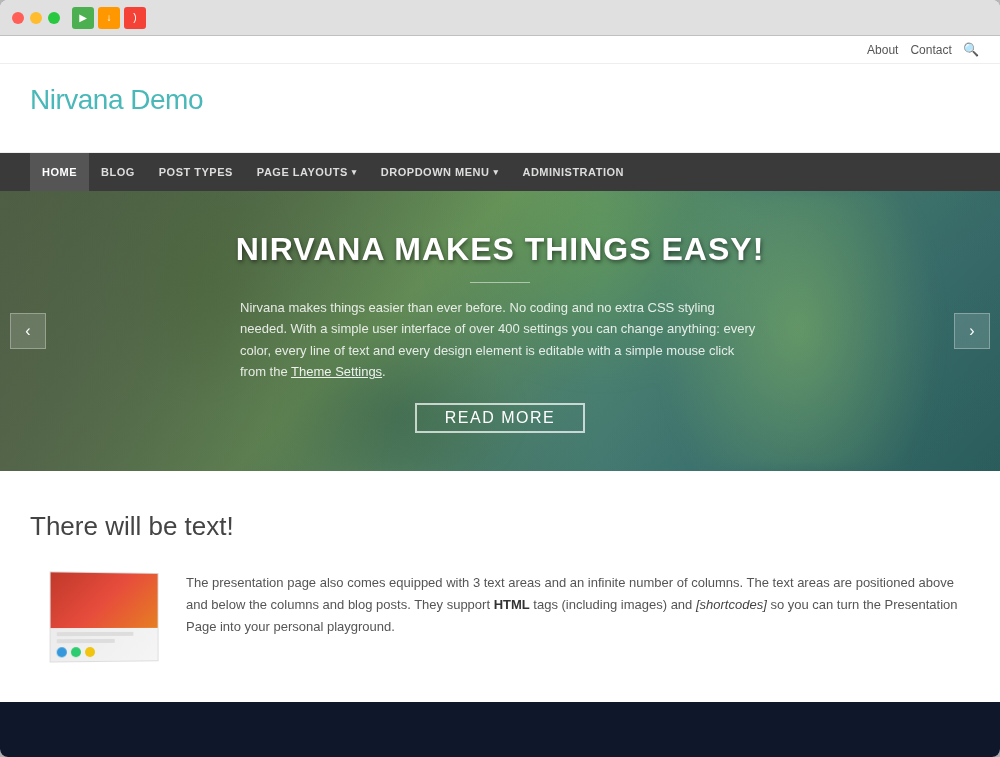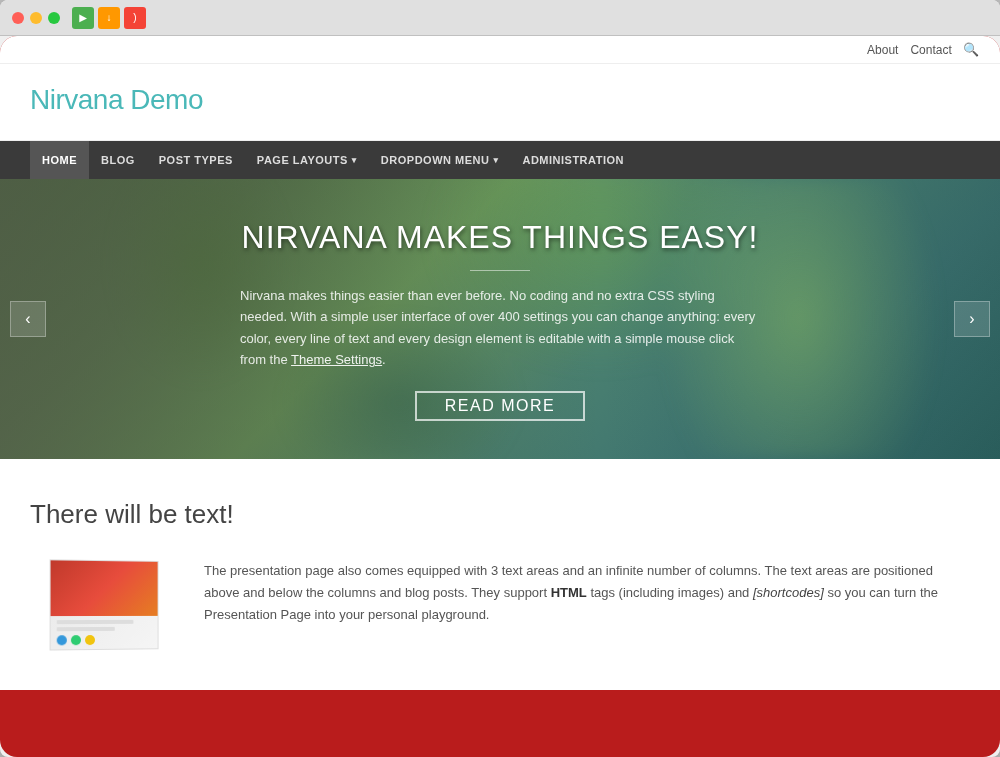--- a/index.html
+++ b/index.html
@@ -70,24 +70,23 @@
       align-items: center;
       justify-content: center;
       font-size: 10px;
       color: white;
     }
     .toolbar-icon-btn.orange { background: #ff9800; }
     .toolbar-icon-btn.red-icon { background: #f44336; }
 
     .browser-content {
       flex: 1;
-      background: #b91c1c;
+      background: #0f172a;
       overflow-y: auto;
       overflow-x: hidden;
-      border-radius: 17px;
     }
 
     
     .top-nav {
       background: white;
       display: flex;
       justify-content: flex-end;
       align-items: center;
       padding: 6px 20px;
       border-bottom: 1px solid #eee;
@@ -103,21 +102,21 @@
     }
 
     .search-icon-top {
       font-size: 13px;
       color: #888;
     }
 
     
     .site-header {
       background: white;
-      padding: 20px 30px 24px;
+      padding: 20px 30px 36px;
       border-bottom: 1px solid #eee;
     }
 
     .site-title {
       font-size: 28px;
       font-weight: 300;
       color: #4ab8b8;
       letter-spacing: -0.5px;
     }
 
@@ -236,21 +235,21 @@
 
     .hero-content {
       position: relative;
       z-index: 5;
       text-align: center;
       padding: 40px 80px 20px;
     }
 
     .hero-title {
       font-size: 32px;
-      font-weight: 400;
+      font-weight: 700;
       color: white;
       text-transform: uppercase;
       letter-spacing: 1px;
       text-shadow: 1px 2px 4px rgba(0,0,0,0.5);
       margin-bottom: 14px;
     }
 
     .hero-divider {
       width: 60px;
       height: 1px;
@@ -295,21 +294,21 @@
 
     .content-heading {
       font-size: 26px;
       font-weight: 300;
       color: #444;
       margin-bottom: 30px;
     }
 
     .content-columns {
       display: flex;
-      gap: 34px;
+      gap: 16px;
       align-items: flex-start;
     }
 
     .content-image-area {
       width: 140px;
       flex-shrink: 0;
       position: relative;
     }
 
     

